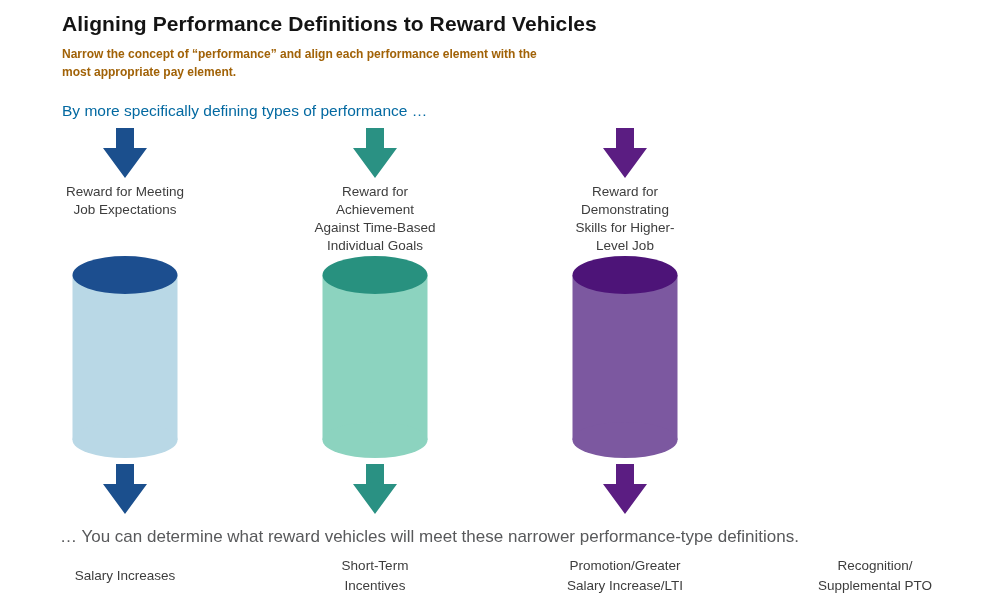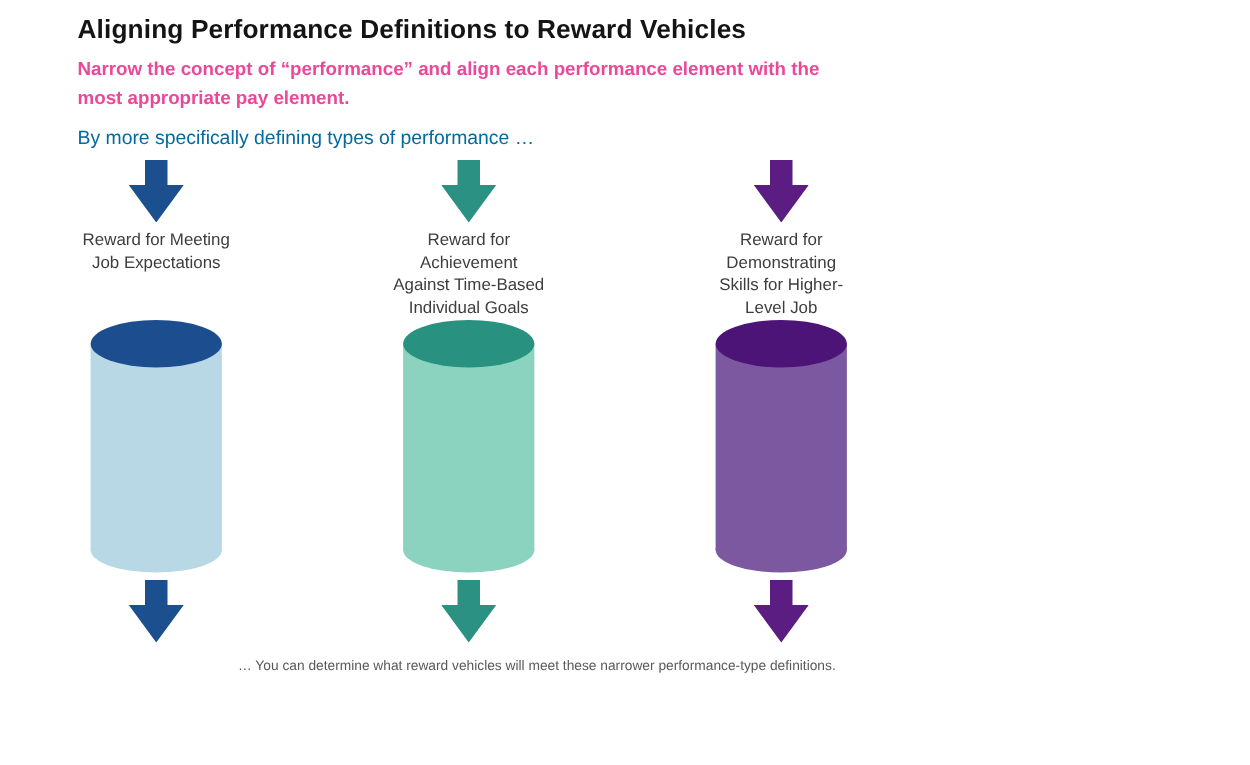--- a/index.html
+++ b/index.html
@@ -19,23 +19,23 @@
   }
   .title {
     font-size: 21px;
     font-weight: 700;
     color: #141414;
     letter-spacing: 0.1px;
     margin: 0;
   }
   .subtitle {
     margin-top: 9px;
-    font-size: 15px;
+    font-size: 12px;
     font-weight: 700;
-    color: #ec4899;
+    color: #a16207;
     line-height: 1.5;
     white-space: pre-line;
   }
   .intro {
     position: absolute;
     top: 102px;
     left: 62px;
     font-size: 15.5px;
     font-weight: 400;
     color: #0369a1;
@@ -65,21 +65,21 @@
     white-space: pre-line;
   }
   .cylinder-svg { display: block; width: 110px; height: 205px; }
   .bottom-arrow { margin-top: 4px; }
   .outro {
     position: absolute;
     top: 527px;
     left: 0;
     width: 859px;
     text-align: center;
-    font-size: 11px;
+    font-size: 17px;
     font-weight: 400;
     color: #58595b;
   }
   .reward-row {
     position: absolute;
     top: 552px;
     left: 0;
     width: 1000px;
     display: flex;
   }
@@ -163,14 +163,31 @@
       <svg class="arrow-svg bottom-arrow" viewBox="0 0 44 50">
         <polygon points="13,0 31,0 31,20 44,20 22,50 0,20 13,20" fill="#5b1d82"></polygon>
       </svg>
     </div>
 
 
   </div>
 
   <div class="outro">… You can determine what reward vehicles will meet these narrower performance-type definitions.</div>
 
+  <div class="reward-row">
+    <div class="reward-cell">
+      <div class="reward-label">Salary Increases</div>
+    </div>
+    <div class="reward-cell">
+      <div class="reward-label">Short-Term
+Incentives</div>
+    </div>
+    <div class="reward-cell">
+      <div class="reward-label">Promotion/Greater
+Salary Increase/LTI</div>
+    </div>
+    <div class="reward-cell">
+      <div class="reward-label">Recognition/
+Supplemental PTO</div>
+    </div>
+  </div>
 
 </div>
 
 </body></html>

